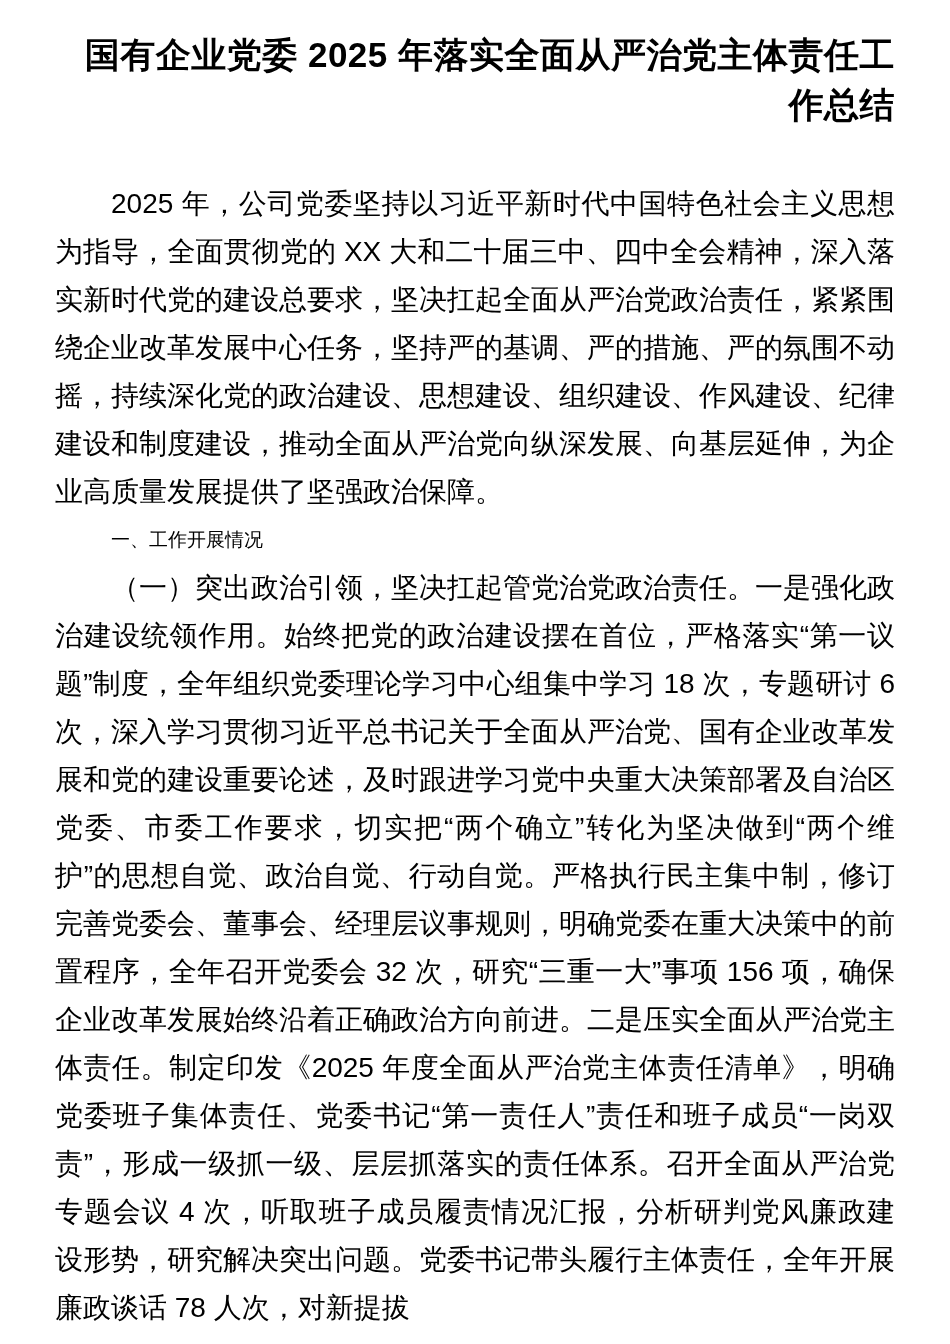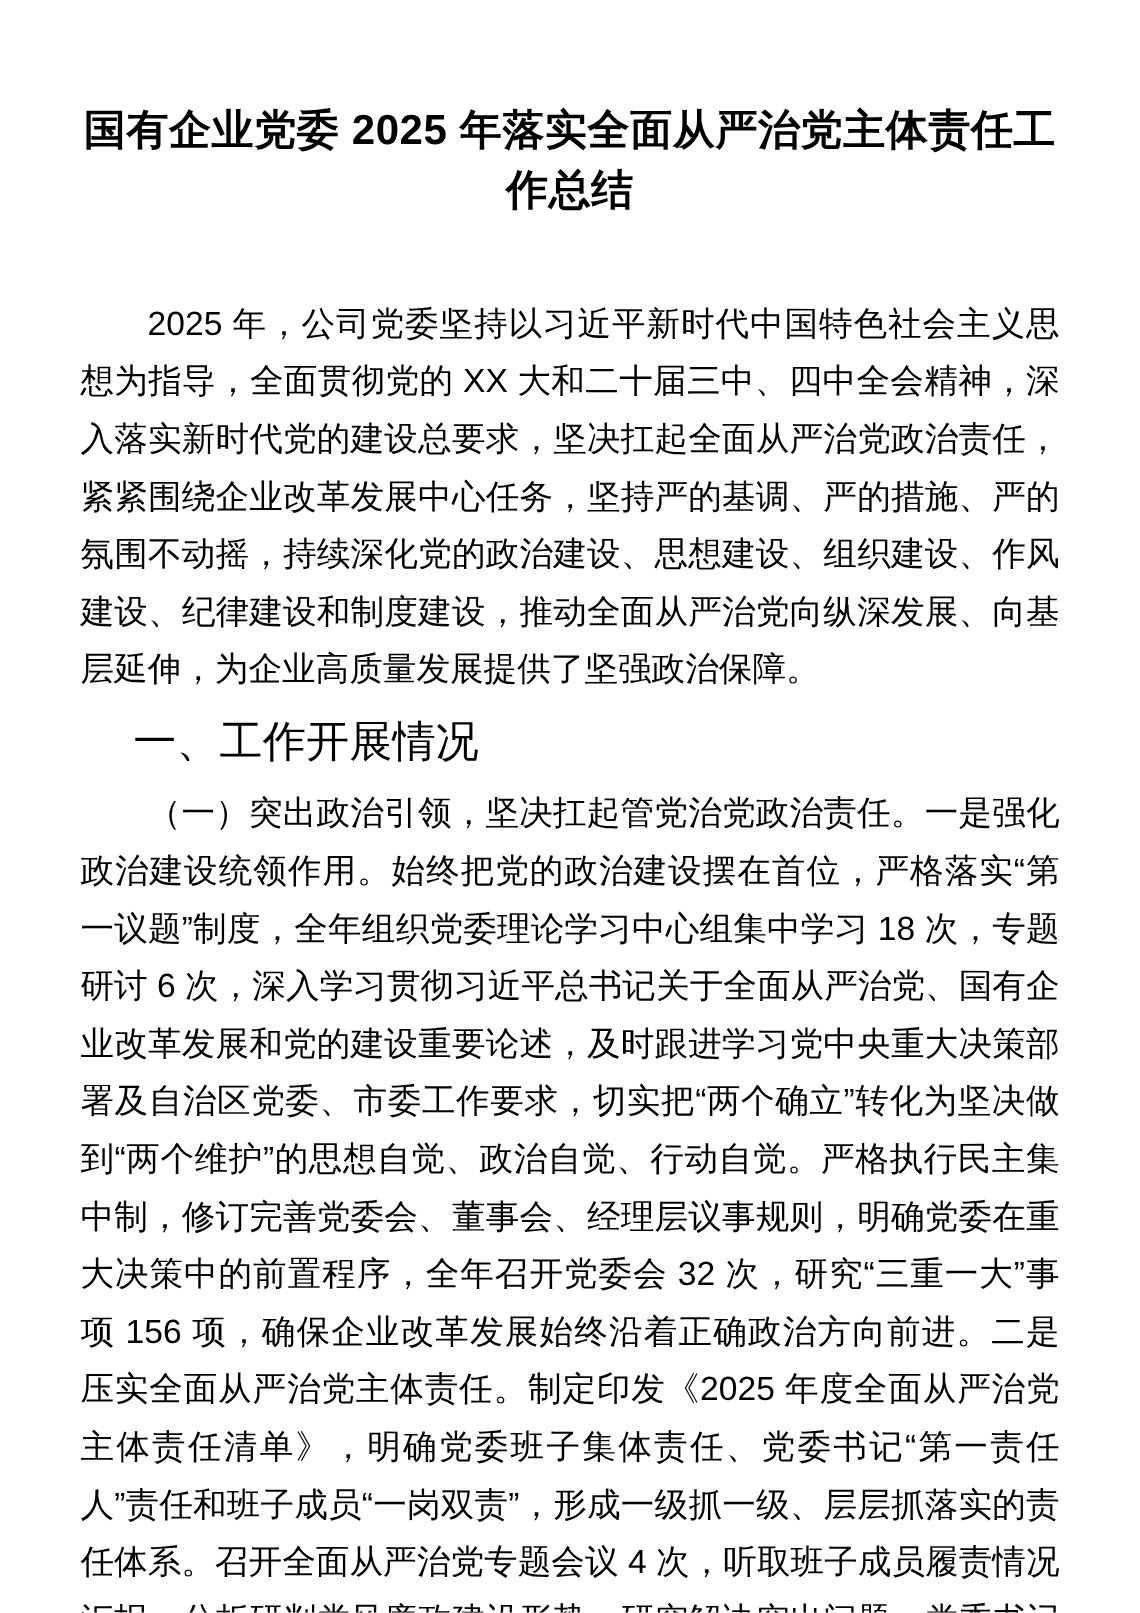--- a/index.html
+++ b/index.html
@@ -24,42 +24,42 @@
     position: absolute;
     left: 55px;
     top: 0;
     width: 840px;
   }
 
   .doc-title {
     font-size: 35px;
     font-weight: bold;
     line-height: 50px;
-    text-align: center;
+    text-align: right;
     margin: 0;
-    padding-top: 84px;
+    padding-top: 30px;
     letter-spacing: 0.5px;
   }
 
   .title-spacer {
     height: 50px;
   }
 
   p.para {
     font-size: 28px;
     line-height: 48px;
-    margin: 12px;
+    margin: 0;
     text-align: justify;
     text-justify: inter-ideograph;
     text-indent: 56px;
     letter-spacing: 0px;
   }
 
   p.heading {
-    font-size: 36px;
+    font-size: 19px;
     line-height: 48px;
     margin: 0;
     text-indent: 56px;
     font-weight: normal;
   }
 
   .b {
     font-weight: normal;
   }
 </style>

